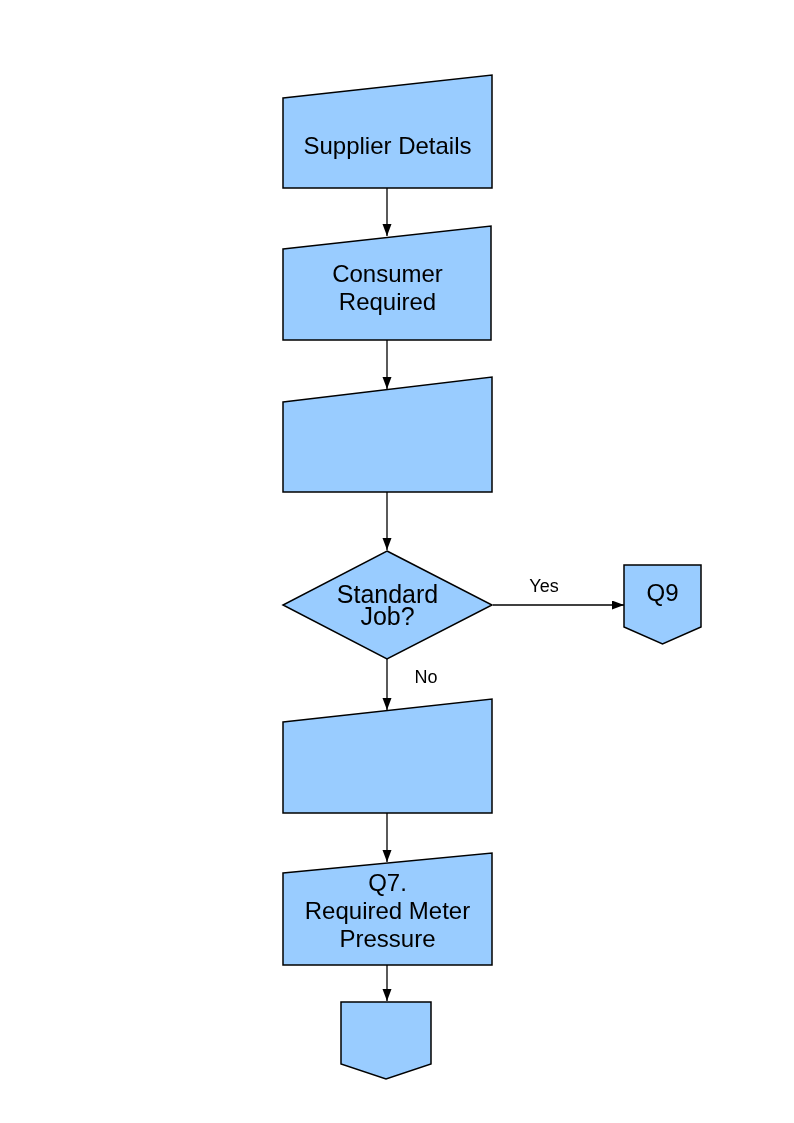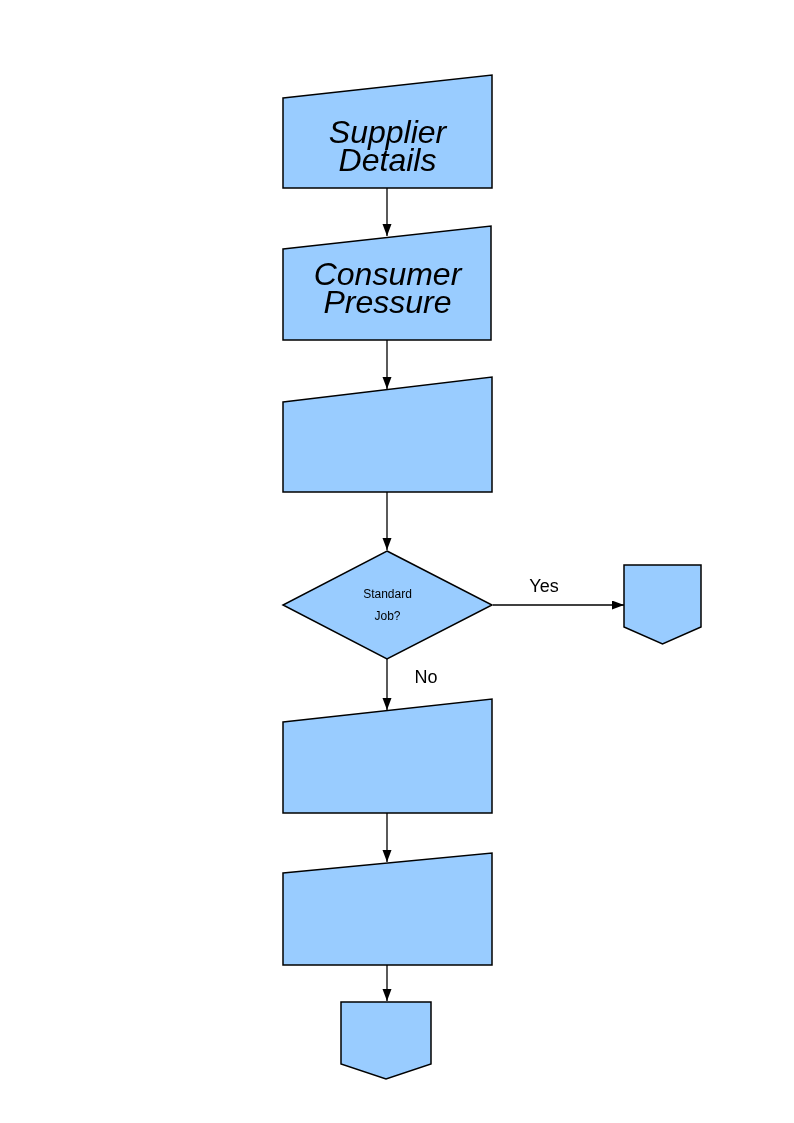--- a/index.html
+++ b/index.html
@@ -38,26 +38,25 @@
   .label {
     position: absolute;
     display: flex;
     align-items: center;
     justify-content: center;
     text-align: center;
     white-space: pre-line;
     color: var(--text, #000000);
   }
   .node-label {
-    font-size: 32px;
+    font-size: 24px;
     line-height: 28px;
-    font-style: italic;
   }
   .decision-label {
-    font-size: 12px;
+    font-size: 25px;
     line-height: 22px;
   }
   .connector-label {
     font-size: 24px;
     line-height: 28px;
   }
   .edge-label {
     font-size: 18px;
     line-height: 28px;
   }
@@ -89,27 +88,31 @@
     <line class="edge" x1="387" y1="340" x2="387" y2="389" marker-end="url(#arrow)"></line>
     <line class="edge" x1="387" y1="492" x2="387" y2="550" marker-end="url(#arrow)"></line>
     <line class="edge" x1="493" y1="605" x2="624" y2="605" marker-end="url(#arrow)"></line>
     <line class="edge" x1="387" y1="659" x2="387" y2="710" marker-end="url(#arrow)"></line>
     <line class="edge" x1="387" y1="813" x2="387" y2="862" marker-end="url(#arrow)"></line>
     <line class="edge" x1="387" y1="965" x2="387" y2="1001" marker-end="url(#arrow)"></line>
   </svg>
 
   <div class="label node-label" style="left:283px; top:100px; width:209px; height:91px;">Supplier Details</div>
 
-  <div class="label node-label" style="left:283px; top:243px; width:209px; height:90px;">Consumer Pressure</div>
+  <div class="label node-label" style="left:283px; top:243px; width:209px; height:90px;">Consumer Required</div>
 
 
   <div class="label decision-label" style="left:283px; top:551px; width:209px; height:108px;">Standard
 Job?</div>
 
+  <div class="label connector-label" style="left:624px; top:565px; width:77px; height:56px;">Q9</div>
 
 
+  <div class="label node-label" style="left:283px; top:864px; width:209px; height:94px;">Q7.
+Required Meter
+Pressure</div>
 
 
   <div class="label edge-label" style="left:509px; top:572px; width:70px; height:28px;">Yes</div>
 
   <div class="label edge-label" style="left:406px; top:663px; width:40px; height:27px;">No</div>
 
 </div>
 
 </body></html>

